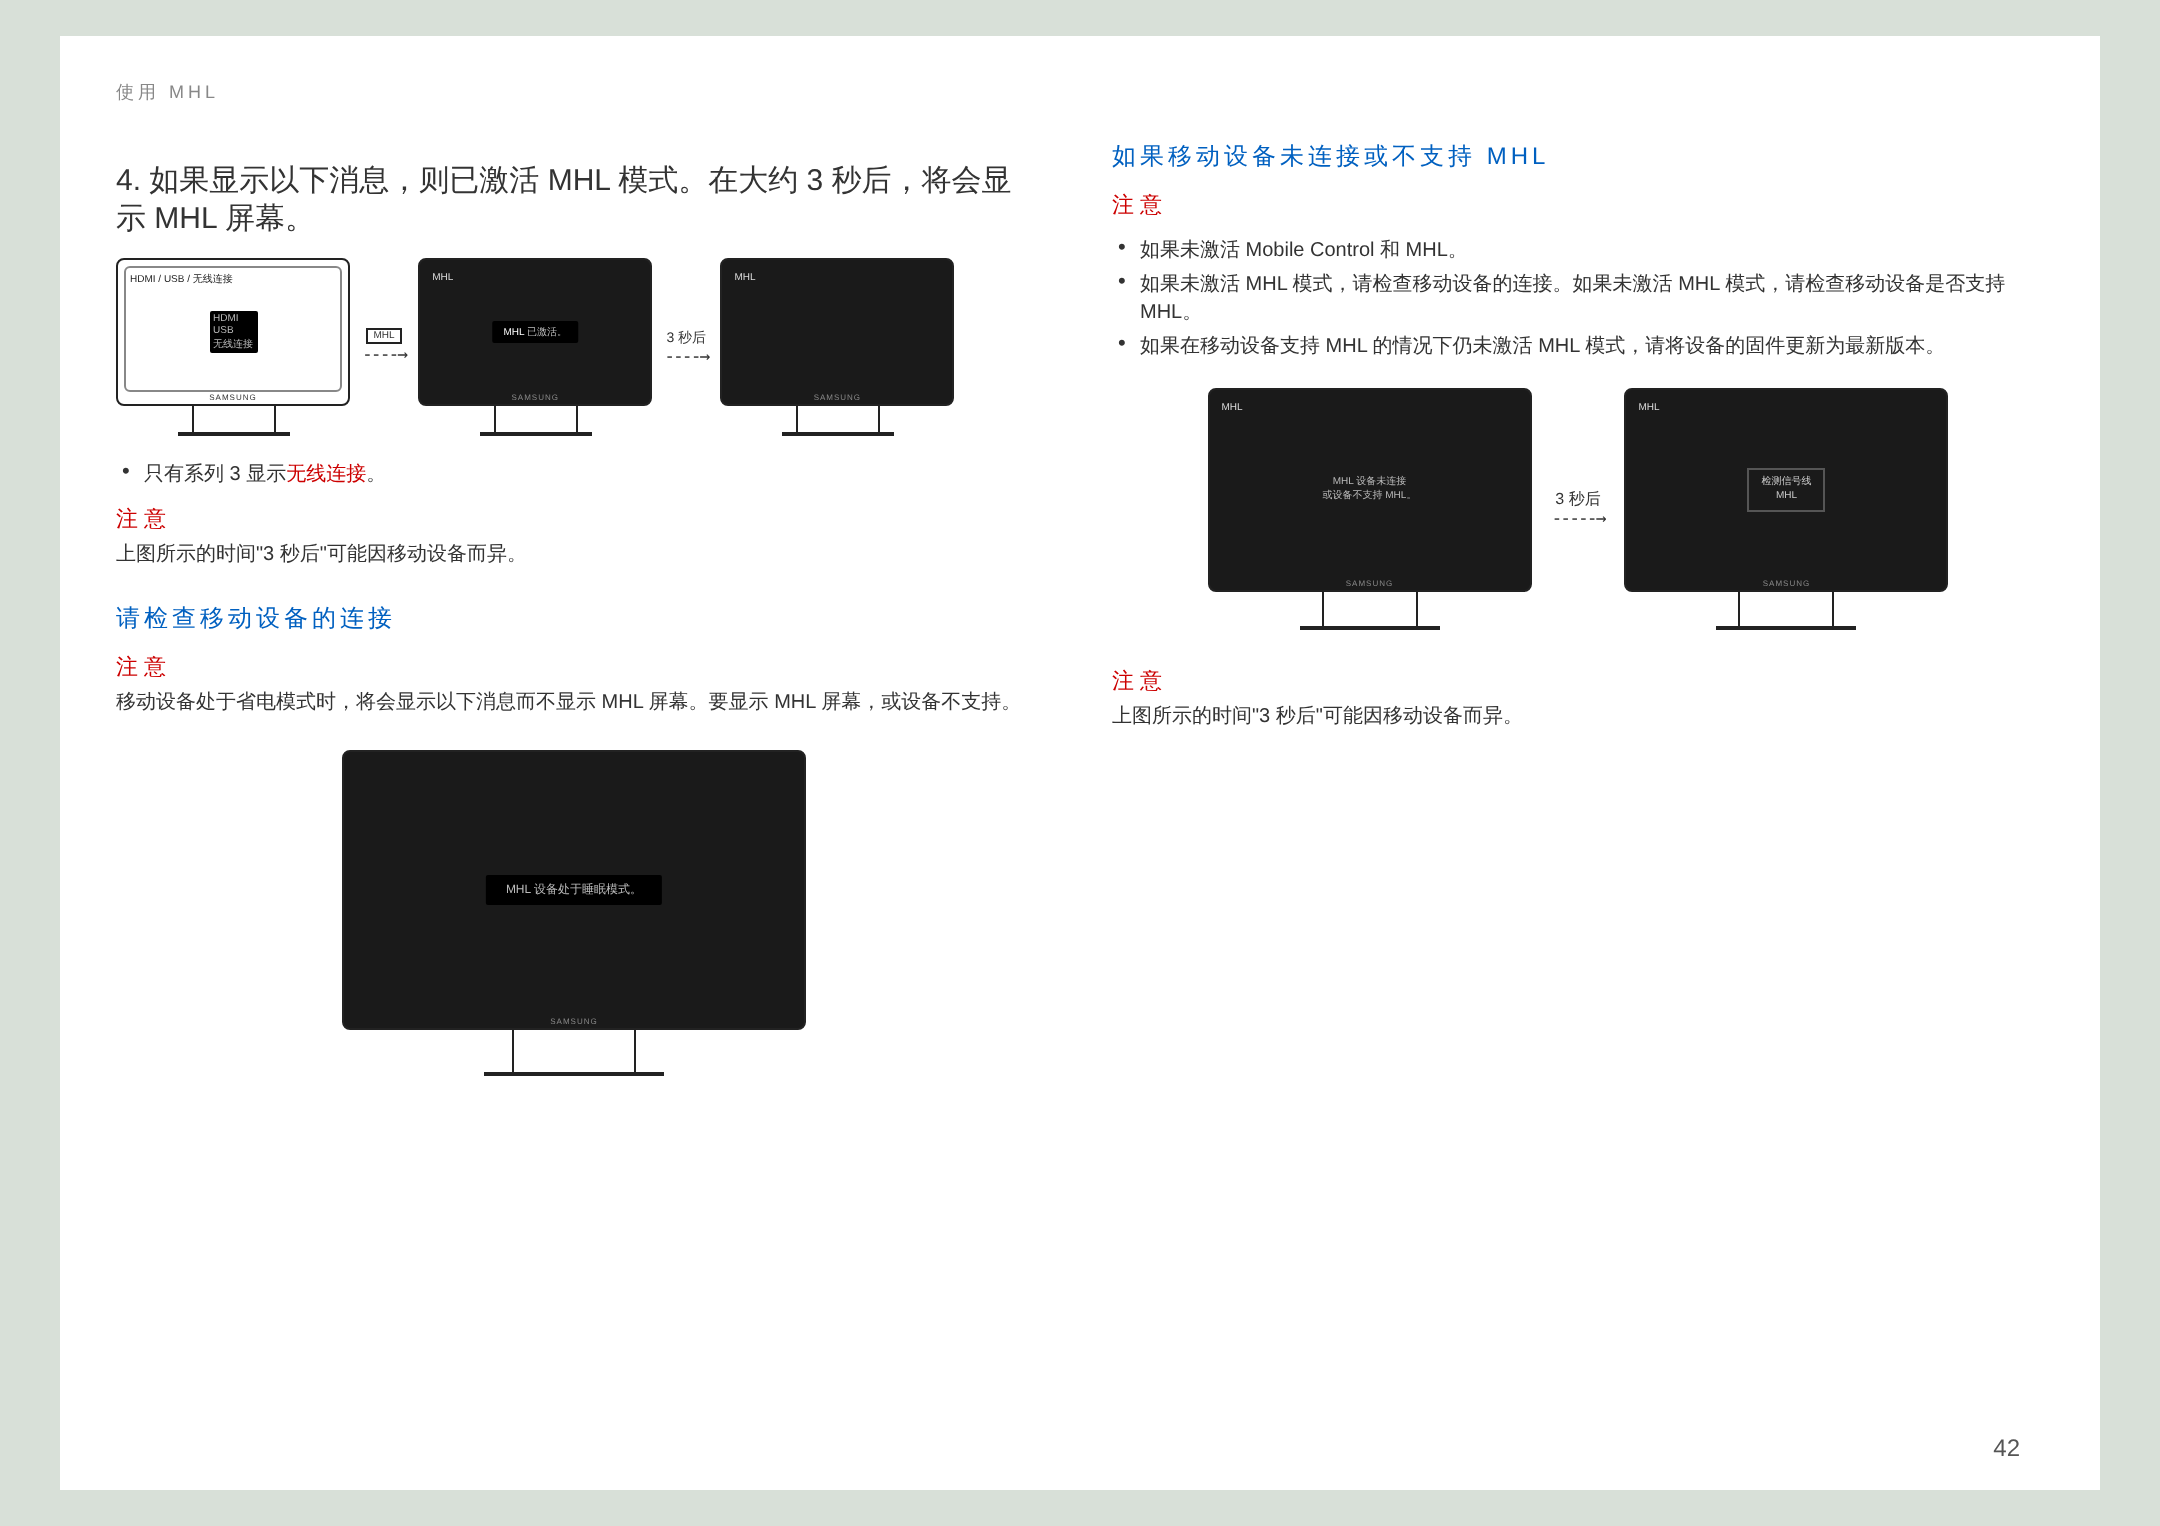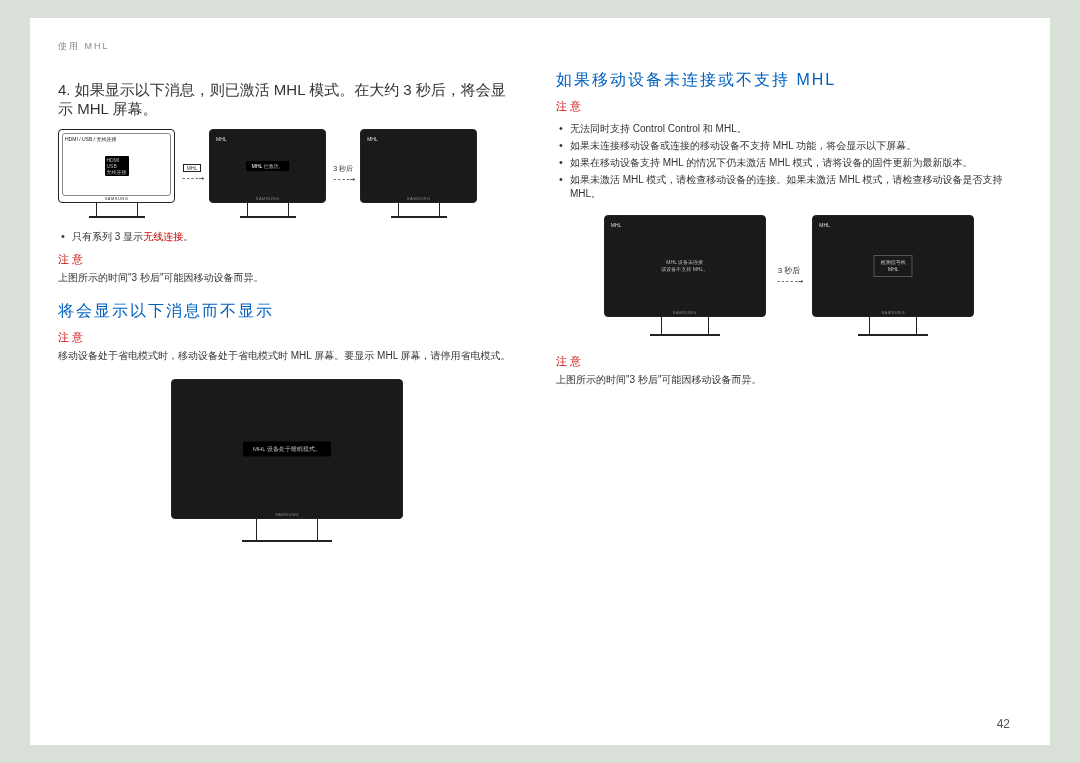--- a/index.html
+++ b/index.html
@@ -74,21 +74,21 @@
   }
   .arrow-group { display:flex; flex-direction:column; align-items:center; font-size:6px; color:#333;}
   .arrow-group .label-top { border:0.5px solid #222; padding:0 3px; margin-bottom:1px; font-size:5px;}
   .arrow-dash { font-family:monospace; font-size:9px; letter-spacing:-1px;}
   ul.bullets { list-style:none; padding:0; margin:8px 0; }
   ul.bullets li { font-size:10px; color:#333; margin:3px 0; position:relative; padding-left:14px;}
   ul.bullets li::before { content:"\2022"; position:absolute; left:3px; top:0; font-size:11px;}
   .red { color:#c00; }
   .notice-label { color:#c00; font-size:11px; letter-spacing:3px; margin-top:8px; margin-bottom:3px;}
   .body-text { font-size:10px; color:#333; line-height:1.5; }
-  h2.section { color:#0060c0; font-size:16px; font-weight:normal; letter-spacing:2px; margin:16px 0 6px;}
+  h2.section { color:#0060c0; font-size:12px; font-weight:normal; letter-spacing:2px; margin:16px 0 6px;}
   .big-mon .screen { width:230px; height:138px; }
   .big-mon .stand { width:60px; height:22px;}
   .big-mon .stand::after { width:90px;}
   .center-big-mon { display:flex; justify-content:center; margin:16px 0;}
   .page-num { position:absolute; bottom:14px; right:40px; font-size:12px; color:#555;}
   .mon-med .screen { width:160px; height:100px;}
   .mon-med .stand { width:46px; height:18px;}
   .mon-med .stand::after { width:70px;}
   .brand { position:absolute; bottom:1px; left:50%; transform:translateX(-50%); font-size:4px; color:#333; letter-spacing:0.5px;}
   .brand.white { color:#888;}
@@ -149,44 +149,43 @@
 
     <ul class="bullets">
       <li>
         <span>只有系列 3 显示</span><span class="red">无线连接</span><span>。</span>
       </li>
     </ul>
 
     <div class="notice-label">注意</div>
     <div class="body-text">上图所示的时间"3 秒后"可能因移动设备而异。</div>
 
-    <h2 class="section">将会显示以下消息而不显示</h2>
+    <h2 class="section">请检查移动设备的连接</h2>
     <div class="notice-label">注意</div>
-    <div class="body-text">移动设备处于省电模式时，移动设备处于省电模式时 MHL 屏幕。要显示 MHL 屏幕，请停用省电模式。</div>
+    <div class="body-text">移动设备处于省电模式时，将会显示以下消息而不显示 MHL 屏幕。要显示 MHL 屏幕，或设备不支持。</div>
 
     <div class="center-big-mon">
       <div class="mon big-mon">
         <div class="screen dark">
           <div class="center-pill" style="font-size:6px; padding:3px 10px;">MHL 设备处于睡眠模式。</div>
           <div class="brand white">SAMSUNG</div>
         </div>
         <div class="stand"></div>
       </div>
     </div>
   </div>
 
   <div class="col right">
     <div style="height:30px"></div>
     <h2 class="section" style="margin-top:0;">如果移动设备未连接或不支持 MHL</h2>
     <div class="notice-label">注意</div>
     <ul class="bullets">
-      <li>无法同时支持 Control Control 和 MHL。</li>
-      <li>如果未连接移动设备或连接的移动设备不支持 MHL 功能，将会显示以下屏幕。</li>
+      <li>如果未激活 Mobile Control 和 MHL。</li>
+      <li>如果未激活 MHL 模式，请检查移动设备的连接。如果未激活 MHL 模式，请检查移动设备是否支持 MHL。</li>
       <li>如果在移动设备支持 MHL 的情况下仍未激活 MHL 模式，请将设备的固件更新为最新版本。</li>
-      <li>如果未激活 MHL 模式，请检查移动设备的连接。如果未激活 MHL 模式，请检查移动设备是否支持 MHL。</li>
     </ul>
 
     <div class="monitors-row" style="justify-content:center; gap:10px; margin-top:14px;">
 
       <div class="mon mon-med">
         <div class="screen dark">
           <div class="topleft white">MHL</div>
           <div class="center-pill-line">
             <div>MHL 设备未连接</div>
             <div>或设备不支持 MHL。</div>

